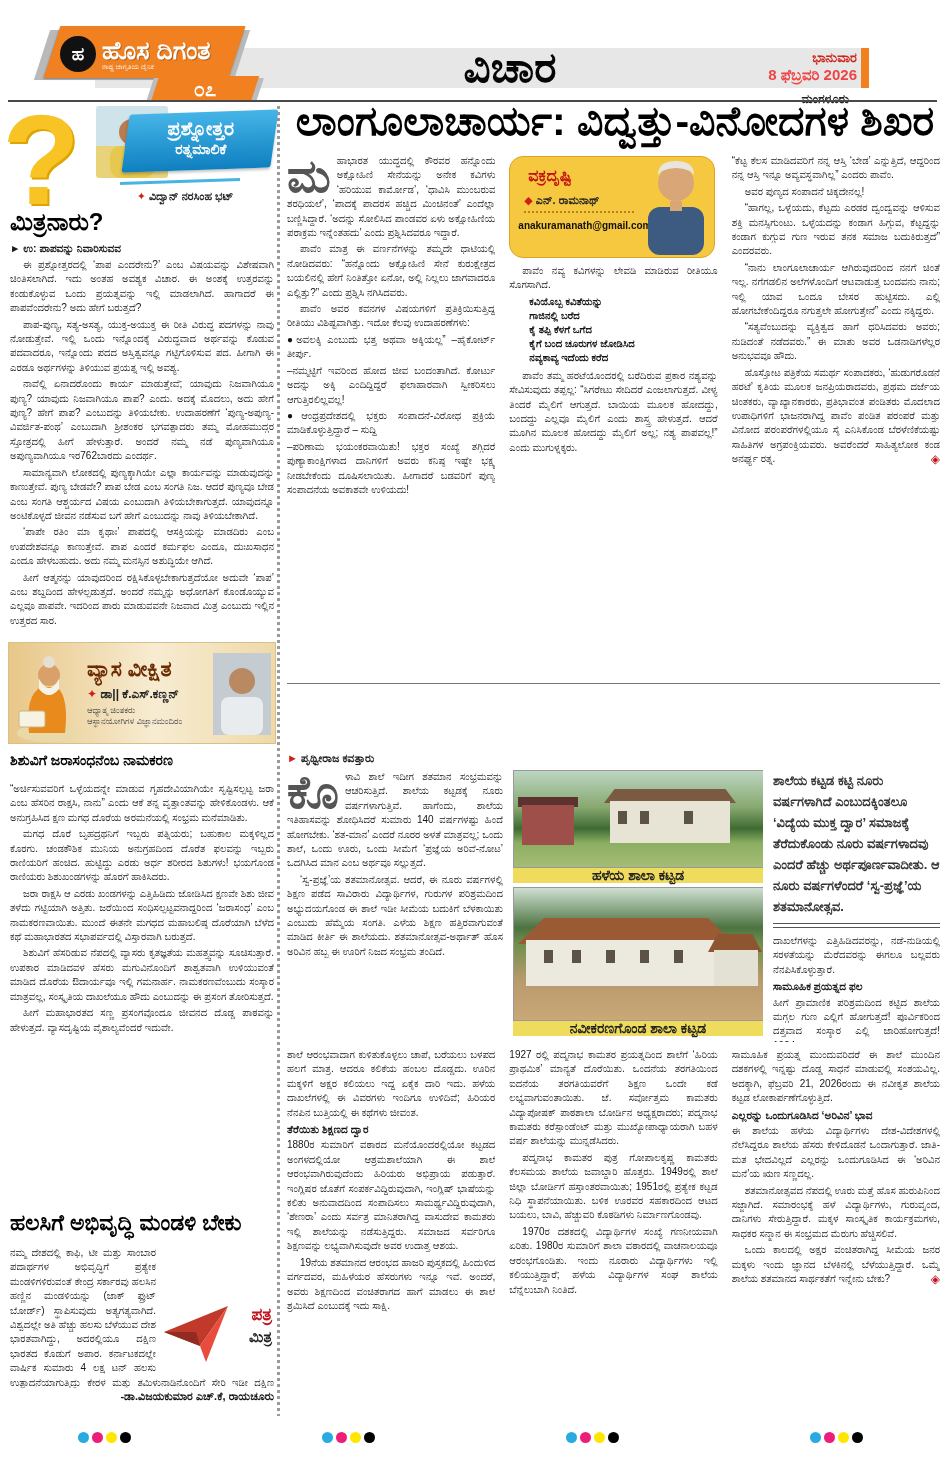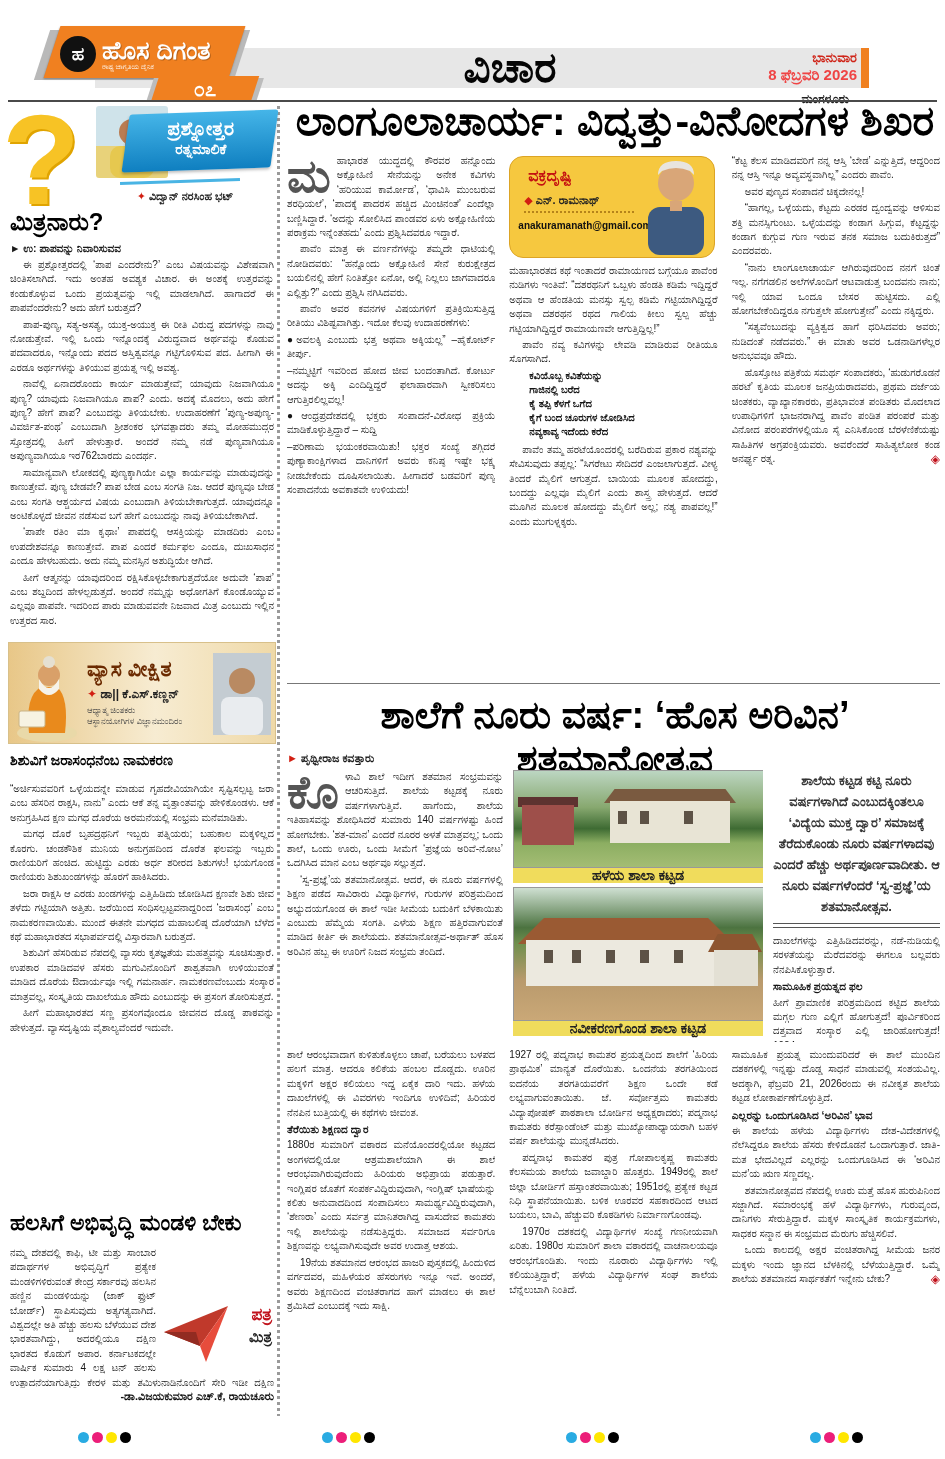--- a/index.html
+++ b/index.html
@@ -77,21 +77,21 @@
   .poem p{text-indent:0;margin:0;font-weight:bold;line-height:14px;}
   .a-divider{left:287px;top:683px;width:653px;border-top:1.5px solid #777;}
   .a2-head{left:290px;top:694px;width:650px;font-size:38px;}
   .a2-byline{left:287px;top:752px;font-size:11px;font-weight:bold;}
   .a2-top{left:287px;top:770px;width:653px;height:272px;display:flex;gap:10px;}
   .a2t-colA{width:216px;flex:0 0 216px;overflow:hidden;}
   .a2t-photos{width:250px;flex:0 0 250px;overflow:hidden;}
   .a2t-colC{width:167px;flex:0 0 167px;overflow:hidden;}
   .photo-frame{position:relative;width:250px;overflow:hidden;border:1px solid #999;}
   .caption{background:#f0dc5c;text-align:center;font-weight:bold;font-size:14px;line-height:15px;color:#222;margin-bottom:4px;}
-  .pullquote{font-size:13px;line-height:21px;font-weight:bold;color:#333;text-align:center;}
+  .pullquote{font-size:13px;line-height:21px;font-weight:bold;color:#333;}
   .dbl-rule{border-top:1px solid #555;border-bottom:1px solid #555;height:3px;margin:6px 0;}
   .a2-bottom{left:287px;top:1048px;width:653px;height:384px;display:flex;gap:14px;}
   
   .ph1{height:96px;background:linear-gradient(180deg,#bcd6c2 0%,#87a86f 38%,#3e6b33 60%,#8cae62 75%,#a4bd74 100%);}
   .ph1 .bldgA{position:absolute;left:8px;top:34px;width:52px;height:40px;background:#9e4f4a;}
   .ph1 .roofA{position:absolute;left:4px;top:26px;width:60px;height:10px;background:#5d3330;}
   .ph1 .bldgB{position:absolute;left:96px;top:30px;width:120px;height:42px;background:#e8e4d5;}
   .ph1 .roofB{position:absolute;left:90px;top:18px;width:132px;height:14px;background:#7a5a40;clip-path:polygon(0 100%,8% 0,92% 0,100% 100%);}
   .ph2{height:132px;background:linear-gradient(180deg,#cfe0d2 0%,#4c7340 30%,#6f8f4d 42%,#b99a6d 70%,#caa877 100%);}
   .ph2 .wall{position:absolute;left:12px;top:52px;width:200px;height:46px;background:#ece9df;}
@@ -238,21 +238,20 @@
         <div class="ab-mail">anakuramanath@gmail.com</div>
         <div class="ab-photo">
           <svg width="74" height="106" viewBox="0 0 74 106">
             <circle cx="38" cy="34" r="18" fill="#d9a678"></circle>
             <path d="M20 26 Q20 12 38 12 Q56 12 56 26 L52 22 Q38 16 24 22 Z" fill="#e8e4de"></path>
             <rect x="10" y="58" width="56" height="48" rx="12" fill="#3d5a80"></rect>
             <rect x="32" y="52" width="12" height="10" fill="#d9a678"></rect>
           </svg>
         </div>
       </div>
-      <p class="noind">ಮಹಾಭಾರತದ ಕಥೆ ಇಂತಾದರೆ ರಾಮಾಯಣದ ಬಗ್ಗೆಯೂ ಪಾವೆಂರ ನುಡಿಗಳು ಇಂತಿವೆ: “ದಶರಥನಿಗೆ ಒಬ್ಬಳು ಹೆಂಡತಿ ಕಡಿಮೆ ಇದ್ದಿದ್ದರೆ ಅಥವಾ ಆ ಹೆಂಡತಿಯ ಮನಸ್ಸು ಸ್ವಲ್ಪ ಕಡಿಮೆ ಗಟ್ಟಿಯಾಗಿದ್ದಿದ್ದರೆ ಅಥವಾ ದಶರಥನ ರಥದ ಗಾಲಿಯ ಕೀಲು ಸ್ವಲ್ಪ ಹೆಚ್ಚು ಗಟ್ಟಿಯಾಗಿದ್ದಿದ್ದರೆ ರಾಮಾಯಣವೇ ಆಗುತ್ತಿದ್ದಿಲ್ಲ!”</p>
       <p>ಪಾವೆಂ ನವ್ಯ ಕವಿಗಳನ್ನು ಲೇವಡಿ ಮಾಡಿರುವ ರೀತಿಯೂ ಸೊಗಸಾಗಿದೆ.</p>
       <div class="poem">
         <p>ಕವಿಯೊಬ್ಬ ಕವಿತೆಯನ್ನು</p>
         <p>ಗಾಜಿನಲ್ಲಿ ಬರೆದ</p>
         <p>ಕೈ ತಪ್ಪಿ ಕೆಳಗೆ ಒಗೆದ</p>
         <p>ಕೈಗೆ ಬಂದ ಚೂರುಗಳ ಜೋಡಿಸಿದ</p>
         <p>ನವ್ಯಕಾವ್ಯ ಇದೆಂದು ಕರೆದ</p>
       </div>
       <p>ಪಾವೆಂ ತಮ್ಮ ಹರಟೆಯೊಂದರಲ್ಲಿ ಬರೆದಿರುವ ಪ್ರಕಾರ ನಶ್ಯವನ್ನು ಸೇವಿಸುವುದು ತಪ್ಪಲ್ಲ: “ಸಿಗರೇಟು ಸೇದಿದರೆ ಎಂಜಲಾಗುತ್ತದೆ. ವೀಳ್ಯ ತಿಂದರೆ ಮೈಲಿಗೆ ಆಗುತ್ತದೆ. ಬಾಯಿಯ ಮೂಲಕ ಹೋದದ್ದು, ಬಂದದ್ದು ಎಲ್ಲವೂ ಮೈಲಿಗೆ ಎಂದು ಶಾಸ್ತ್ರ ಹೇಳುತ್ತದೆ. ಆದರೆ ಮೂಗಿನ ಮೂಲಕ ಹೋದದ್ದು ಮೈಲಿಗೆ ಅಲ್ಲ; ನಶ್ಯ ಪಾಪವಲ್ಲ!” ಎಂದು ಮುಗುಳ್ನಕ್ಕರು.</p>
     </div>
@@ -261,21 +260,20 @@
       <p>ಅವರ ಪುಣ್ಯದ ಸಂಪಾದನೆ ಚಿಕ್ಕದೇನಲ್ಲ!</p>
       <p>“ಹಾಗಲ್ಲ, ಒಳ್ಳೆಯದು, ಕೆಟ್ಟದು ಎರಡರ ದ್ವಂದ್ವವನ್ನು ಆಳಿಸುವ ಶಕ್ತಿ ಮನಸ್ಸಿಗುಂಟು. ಒಳ್ಳೆಯದನ್ನು ಕಂಡಾಗ ಹಿಗ್ಗುವ, ಕೆಟ್ಟದ್ದನ್ನು ಕಂಡಾಗ ಕುಗ್ಗುವ ಗುಣ ಇರುವ ತನಕ ಸಮಾಜ ಬದುಕಿರುತ್ತದೆ” ಎಂದರವರು.</p>
       <p>“ನಾನು ಲಾಂಗೂಲಾಚಾರ್ಯ ಆಗಿರುವುದರಿಂದ ನನಗೆ ಚಿಂತೆ ಇಲ್ಲ. ನಗೆಗಡಲಿನ ಅಲೆಗಳೊಂದಿಗೆ ಆಟವಾಡುತ್ತ ಬಂದವನು ನಾನು; ಇಲ್ಲಿ ಯಾವ ಒಂದೂ ಬೇಸರ ಹುಟ್ಟಿಸದು. ಎಲ್ಲಿ ಹೋಗಬೇಕೆಂದಿದ್ದರೂ ನಗುತ್ತಲೇ ಹೋಗುತ್ತೇನೆ” ಎಂದು ನಕ್ಕಿದ್ದರು.</p>
       <p>“ಸತ್ಯವೆಂಬುದನ್ನು ವ್ಯಕ್ತಿತ್ವದ ಹಾಗೆ ಧರಿಸಿದವರು ಅವರು; ನುಡಿದಂತೆ ನಡೆದವರು.” ಈ ಮಾತು ಅವರ ಒಡನಾಡಿಗಳೆಲ್ಲರ ಅನುಭವವೂ ಹೌದು.</p>
       <p><span>ಹೊಸ್ತೋಟ ಪತ್ರಿಕೆಯ ಸಮರ್ಥ ಸಂಪಾದಕರು, ‘ಹುಡುಗರೊಡನೆ ಹರಟೆ’ ಕೃತಿಯ ಮೂಲಕ ಜನಪ್ರಿಯರಾದವರು, ಪ್ರಥಮ ದರ್ಜೆಯ ಚಿಂತಕರು, ವ್ಯಾಖ್ಯಾನಕಾರರು, ಪ್ರತಿಭಾವಂತ ಪಂಡಿತರು ಮೊದಲಾದ ಉಪಾಧಿಗಳಿಗೆ ಭಾಜನರಾಗಿದ್ದ ಪಾವೆಂ ಪಂಡಿತ ಪರಂಪರೆ ಮತ್ತು ವಿನೋದ ಪರಂಪರೆಗಳಲ್ಲಿಯೂ ಸೈ ಎನಿಸಿಕೊಂಡ ಬೆರಳೆಣಿಕೆಯಷ್ಟು ಸಾಹಿತಿಗಳ ಅಗ್ರಪಂಕ್ತಿಯವರು. ಅವರೆಂದರೆ ಸಾಹಿತ್ಯಲೋಕ ಕಂಡ ಅನರ್ಘ್ಯ ರತ್ನ.</span> <span class="endmark">◈</span></p>
     </div>
   </div>
 
   <div class="abs a-divider"></div>
 
-  <div class="abs a2-head h-main">ಶಾಲೆಗೆ ನೂರು ವರ್ಷ: ‘ಹೊಸ ಅರಿವಿನ’ ಶತಮಾನೋತ್ಸವ</div>
   <div class="abs a2-byline">
     <span class="mk-red">►</span>
     <span>ಪೃಥ್ವೀರಾಜ ಕವತ್ತಾರು</span>
   </div>
 
   <div class="abs a2-top">
     <div class="a2t-colA body-text">
       <p class="noind"><span class="dc">ಕೊ</span><span>ಳಾವಿ ಶಾಲೆ ಇದೀಗ ಶತಮಾನ ಸಂಭ್ರಮವನ್ನು ಆಚರಿಸುತ್ತಿದೆ. ಶಾಲೆಯ ಕಟ್ಟಡಕ್ಕೆ ನೂರು ವರ್ಷಗಳಾಗುತ್ತಿವೆ. ಹಾಗೆಂದು, ಶಾಲೆಯ ಇತಿಹಾಸವನ್ನು ಶೋಧಿಸಿದರೆ ಸುಮಾರು 140 ವರ್ಷಗಳಷ್ಟು ಹಿಂದೆ ಹೋಗಬೇಕು. ‘ಶತ-ಮಾನ’ ಎಂದರೆ ನೂರರ ಅಳತೆ ಮಾತ್ರವಲ್ಲ; ಒಂದು ಶಾಲೆ, ಒಂದು ಊರು, ಒಂದು ಸೀಮೆಗೆ ‘ಪ್ರಜ್ಞೆಯ ಅರಿವೆ-ನೋಟ’ ಒದಗಿಸಿದ ಮಾನ ಎಂಬ ಅರ್ಥವೂ ಸಲ್ಲುತ್ತದೆ.</span></p>
       <p>‘ಸ್ವ-ಪ್ರಜ್ಞೆ’ಯ ಶತಮಾನೋತ್ಸವ. ಆದರೆ, ಈ ನೂರು ವರ್ಷಗಳಲ್ಲಿ ಶಿಕ್ಷಣ ಪಡೆದ ಸಾವಿರಾರು ವಿದ್ಯಾರ್ಥಿಗಳ, ಗುರುಗಳ ಪರಿಶ್ರಮದಿಂದ ಅಭ್ಯುದಯಗೊಂಡ ಈ ಶಾಲೆ ಇಡೀ ಸೀಮೆಯ ಬದುಕಿಗೆ ಬೆಳಕಾಯಿತು ಎಂಬುದು ಹೆಮ್ಮೆಯ ಸಂಗತಿ. ಎಳೆಯ ಶಿಕ್ಷಣ ಹತ್ತಿರವಾಗುವಂತೆ ಮಾಡಿದ ಕೀರ್ತಿ ಈ ಶಾಲೆಯದು. ಶತಮಾನೋತ್ಸವ-ಅರ್ಥಾತ್ ಹೊಸ ಅರಿವಿನ ಹಬ್ಬ ಈ ಊರಿಗೆ ನಿಜದ ಸಂಭ್ರಮ ತಂದಿದೆ.</p>
     </div>

